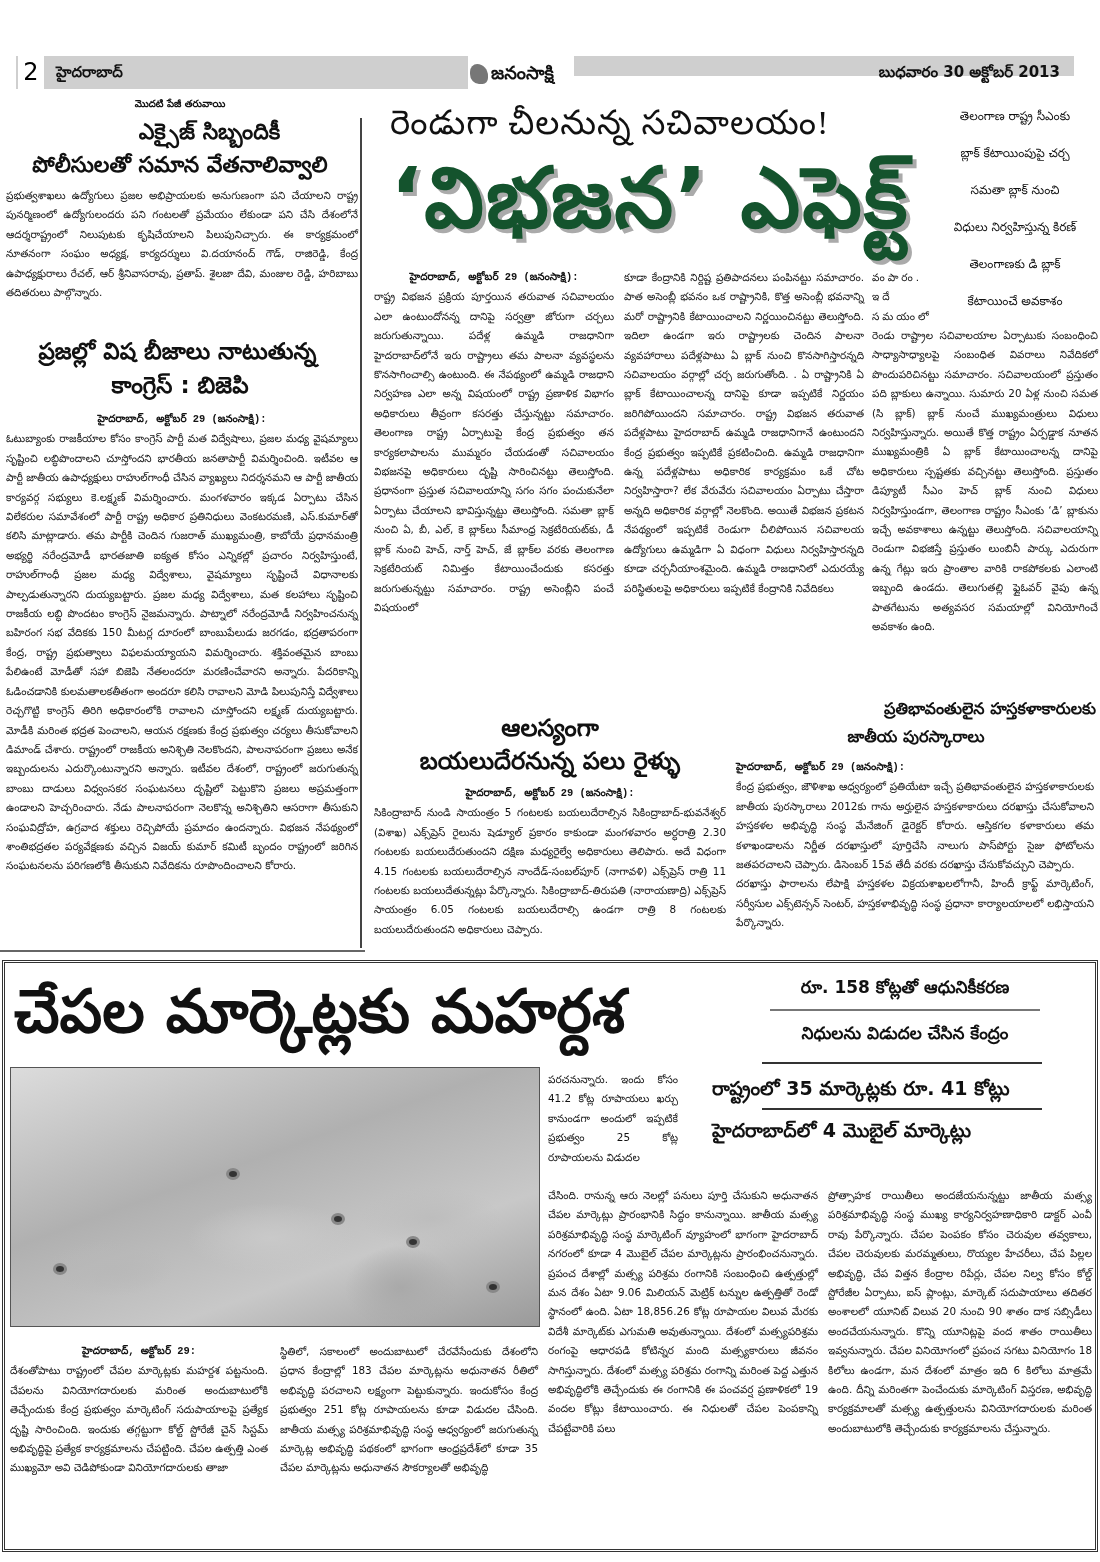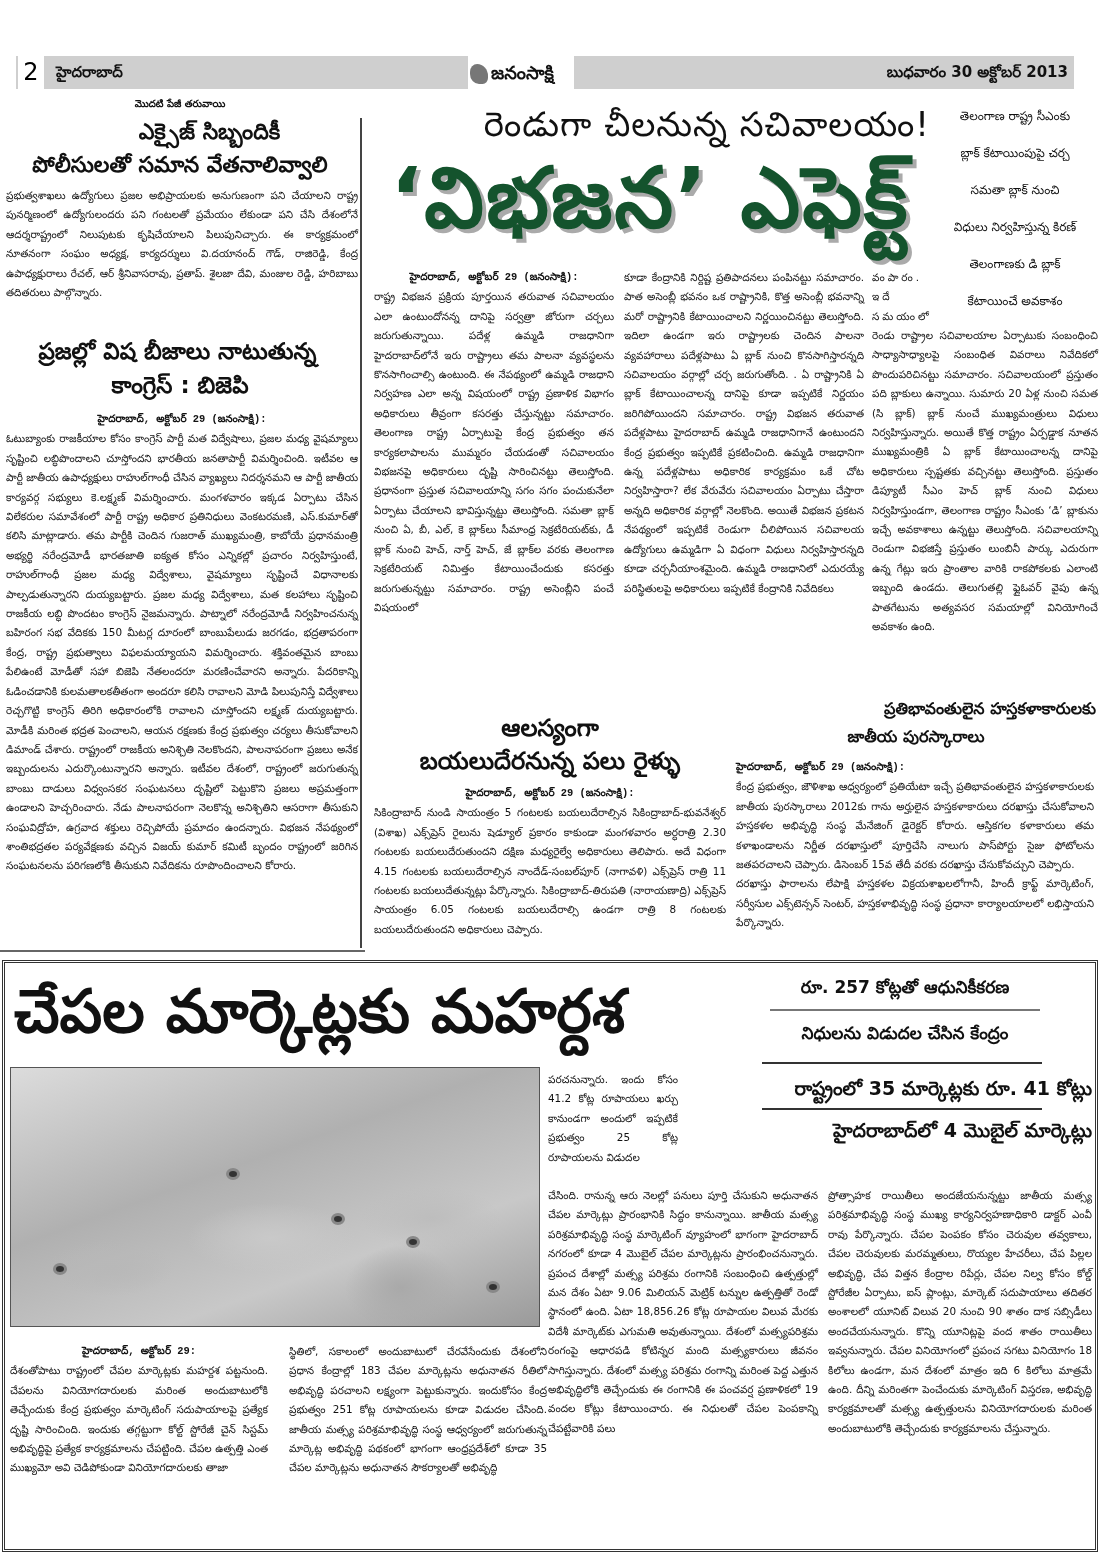--- a/index.html
+++ b/index.html
@@ -5,44 +5,44 @@
   * { box-sizing: border-box; margin: 0; padding: 0; }
   html, body { width: 1100px; height: 1562px; background: #fff; overflow: hidden; }
   body { font-family: "DejaVu Sans", sans-serif; color: #111; position: relative; }
 
   .masthead { position: absolute; left: 0; top: 56px; width: 1100px; height: 34px; }
   .mast-left { position: absolute; left: 16px; top: 0; width: 452px; height: 33px; background: #cfcfcf; }
   .page-no { position: absolute; left: 0; top: 0; width: 26px; height: 33px; background: #fff; font-size: 24px; line-height: 33px; text-align: center; color: #000; margin-left: 2px; }
   .mast-section { position: absolute; left: 40px; top: 0; line-height: 33px; font-size: 15px; font-weight: bold; }
   .logo { position: absolute; left: 470px; top: 0; height: 33px; line-height: 33px; font-size: 18px; font-weight: bold; }
   .logo .map { display: inline-block; width: 18px; height: 20px; background: #777; border-radius: 40% 60% 30% 50%; vertical-align: middle; margin-right: 3px; }
-  .mast-right { position: absolute; left: 574px; top: 0; width: 500px; height: 33px; background: #cfcfcf; text-align: right; padding-right: 6px; line-height: 33px; font-size: 15px; font-weight: bold; }
+  .mast-right { position: absolute; left: 574px; top: 0; width: 500px; height: 20px; background: #cfcfcf; text-align: right; padding-right: 14px; line-height: 33px; font-size: 15px; font-weight: bold; }
 
   .col { position: absolute; font-size: 10.4px; line-height: 19.4px; text-align: justify; }
   .col p { margin: 0; }
   .kicker { position: absolute; left: 0; top: 98px; width: 360px; text-align: center; font-size: 10px; font-weight: bold; }
   .hl { font-weight: bold; text-align: center; position: absolute; }
   .dateline { font-weight: bold; text-align: center; font-family: Liberation Mono, monospace; }
   .dateline.left { text-align: left; }
 
   .vrule { position: absolute; background: #444; width: 2px; }
   .hrule { position: absolute; background: #666; height: 2px; }
 
-  .banner-sub { position: absolute; left: 390px; top: 104px; width: 540px; font-size: 34px; text-align: right; font-weight: normal; letter-spacing: 1px; }
+  .banner-sub { position: absolute; left: 390px; top: 104px; width: 540px; font-size: 34px; text-align: left; font-weight: normal; letter-spacing: 1px; font-family: Liberation Serif, serif; }
   .banner-main { position: absolute; left: 370px; top: 148px; width: 560px; font-size: 84px; text-align: center; font-weight: 900; color: #14532d; text-shadow: 4px 4px 0 #aaa; letter-spacing: 2px; line-height: 100px; }
   .deck { position: absolute; left: 930px; top: 98px; width: 170px; }
   .deck div { font-size: 12px; font-weight: normal; text-align: center; height: 37px; line-height: 37px; white-space: nowrap; }
 
   .fish-box { position: absolute; left: 2px; top: 960px; width: 1096px; height: 592px; border: 3px double #333; }
   .fish-hl { position: absolute; left: 14px; top: 966px; width: 700px; font-size: 60px; font-weight: 900; line-height: 90px; }
   .fish-deck { position: absolute; left: 730px; top: 965px; width: 350px; }
   .fish-deck .line { font-size: 17px; font-weight: bold; text-align: center; height: 44px; line-height: 44px; }
   .fish-deck .sep { height: 2px; background: #777; margin: 0 40px; }
   .fish-deck2 { position: absolute; left: 712px; top: 1062px; width: 380px; }
-  .fish-deck2 .line { font-size: 19px; font-weight: bold; text-align: right; height: 40px; line-height: 40px; }
+  .fish-deck2 .line { font-size: 19px; font-weight: bold; text-align: left; height: 40px; line-height: 40px; }
   .fish-deck2 .sep { height: 2px; background: #333; margin: 0 50px; }
   .fish-photo { position: absolute; left: 10px; top: 1067px; width: 530px; height: 260px; border: 1px solid #555; overflow: hidden;
     background:
       radial-gradient(ellipse 90px 40px at 100px 200px, #b8b8b8, transparent 70%),
       radial-gradient(ellipse 120px 50px at 260px 170px, #c9c9c9, transparent 70%),
       radial-gradient(ellipse 100px 45px at 420px 150px, #bdbdbd, transparent 70%),
       radial-gradient(ellipse 80px 60px at 390px 220px, #a9a9a9, transparent 70%),
       linear-gradient(160deg, #dcdcdc 0%, #b0b0b0 40%, #c8c8c8 70%, #9a9a9a 100%); }
   .fish-photo .eye { position: absolute; width: 14px; height: 12px; border-radius: 50%; background: #333; border: 3px solid #888; }
 </style>
@@ -113,21 +113,21 @@
 <div class="hl" style="left:736px;top:722px;width:360px;font-size:16px;line-height:30px;">జాతీయ పురస్కారాలు</div>
 <div class="col" style="left:736px;top:758px;width:358px;">
   <div class="dateline left">హైదరాబాద్, అక్టోబర్ 29 (జనంసాక్షి):</div>
   <p>కేంద్ర ప్రభుత్వం, జౌళిశాఖ ఆధ్వర్యంలో ప్రతియేటా ఇచ్చే ప్రతిభావంతులైన హస్తకళాకారులకు జాతీయ పురస్కారాలు 2012కు గాను అర్హులైన హస్తకళాకారులు దరఖాస్తు చేసుకోవాలని హస్తకళల అభివృద్ధి సంస్థ మేనేజింగ్ డైరెక్టర్ కోరారు. ఆస్తికగల కళాకారులు తమ కళాఖండాలను నిర్ణీత దరఖాస్తులో పూర్తిచేసి నాలుగు పాస్‌పోర్టు సైజు ఫోటోలను జతపరచాలని చెప్పారు. డిసెంబర్ 15వ తేదీ వరకు దరఖాస్తు చేసుకోవచ్చుని చెప్పారు.</p>
   <p>దరఖాస్తు ఫారాలను లేపాక్షి హస్తకళల విక్రయశాఖలలోగానీ, హిందీ క్రాఫ్ట్ మార్కెటింగ్, సర్వీసుల ఎక్స్‌టెన్సన్ సెంటర్, హస్తకళాభివృద్ధి సంస్థ ప్రధానా కార్యాలయాలలో లభిస్తాయని పేర్కొన్నారు.</p>
 </div>
 
 <div class="fish-box"></div>
 <div class="fish-hl">చేపల మార్కెట్లకు మహర్దశ</div>
 <div class="fish-deck">
-  <div class="line">రూ. 257 కోట్లతో ఆధునికీకరణ</div>
+  <div class="line">రూ. 158 కోట్లతో ఆధునికీకరణ</div>
   <div class="sep"></div>
   <div class="line">నిధులను విడుదల చేసిన కేంద్రం</div>
 </div>
 <div class="fish-deck2">
   <div class="sep" style="margin-bottom:4px;"></div>
   <div class="line">రాష్ట్రంలో 35 మార్కెట్లకు రూ. 41 కోట్లు</div>
   <div class="sep"></div>
   <div class="line">హైదరాబాద్‌లో 4 మొబైల్ మార్కెట్లు</div>
 </div>
 
@@ -140,21 +140,21 @@
 </div>
 
 <div class="col" style="left:548px;top:1070px;width:130px;">
     <p>పరచనున్నారు. ఇందు కోసం 41.2 కోట్ల రూపాయలు ఖర్చు కానుండగా అందులో ఇప్పటికే ప్రభుత్వం 25 కోట్ల రూపాయలను విడుదల</p>
   </div>
 
 <div class="col" style="left:10px;top:1342px;width:258px;">
   <div class="dateline">హైదరాబాద్, అక్టోబర్ 29:</div>
   <p>దేశంతోపాటు రాష్ట్రంలో చేపల మార్కెట్లకు మహర్దశ పట్టనుంది. చేపలను వినియోగదారులకు మరింత అందుబాటులోకి తెచ్చేందుకు కేంద్ర ప్రభుత్వం మార్కెటింగ్ సదుపాయాలపై ప్రత్యేక దృష్టి సారించింది. ఇందుకు తగ్గట్టుగా కోల్ట్ స్టోరేజీ చైన్ సిస్టమ్ అభివృద్ధిపై ప్రత్యేక కార్యక్రమాలను చేపట్టింది. చేపల ఉత్పత్తి ఎంత ముఖ్యమో అవి చెడిపోకుండా వినియోగదారులకు తాజా</p>
 </div>
-<div class="col" style="left:280px;top:1342px;width:258px;margin-left:9px;">
+<div class="col" style="left:280px;top:1342px;width:258px;">
     <p>స్థితిలో, సకాలంలో అందుబాటులో చేరవేసేందుకు దేశంలోని ప్రధాన కేంద్రాల్లో 183 చేపల మార్కెట్లను అధునాతన రీతిలో అభివృద్ధి పరచాలని లక్ష్యంగా పెట్టుకున్నారు. ఇందుకోసం కేంద్ర ప్రభుత్వం 251 కోట్ల రూపాయలను కూడా విడుదల చేసింది. జాతీయ మత్స్య పరిశ్రమాభివృద్ధి సంస్థ ఆధ్వర్యంలో జరుగుతున్న మార్కెట్ల అభివృద్ధి పథకంలో భాగంగా ఆంధ్రప్రదేశ్‌లో కూడా 35 చేపల మార్కెట్లను అధునాతన సౌకర్యాలతో అభివృద్ధి</p>
   </div>
 <div class="col" style="left:548px;top:1186px;width:270px;">
     <p>చేసింది. రానున్న ఆరు నెలల్లో పనులు పూర్తి చేసుకుని అధునాతన చేపల మార్కెట్లు ప్రారంభానికి సిద్ధం కానున్నాయి. జాతీయ మత్స్య పరిశ్రమాభివృద్ధి సంస్థ మార్కెటింగ్ వ్యూహంలో భాగంగా హైదరాబాద్ నగరంలో కూడా 4 మొబైల్ చేపల మార్కెట్లను ప్రారంభించనున్నారు. ప్రపంచ దేశాల్లో మత్స్య పరిశ్రమ రంగానికి సంబంధించి ఉత్పత్తుల్లో మన దేశం ఏటా 9.06 మిలియన్ మెట్రిక్ టన్నుల ఉత్పత్తితో రెండో స్థానంలో ఉంది. ఏటా 18,856.26 కోట్ల రూపాయల విలువ మేరకు విదేశీ మార్కెట్‌కు ఎగుమతి అవుతున్నాయి. దేశంలో మత్స్యపరిశ్రమ రంగంపై ఆధారపడి కోటిన్నర మంది మత్స్యకారులు జీవనం సాగిస్తున్నారు. దేశంలో మత్స్య పరిశ్రమ రంగాన్ని మరింత పెద్ద ఎత్తున అభివృద్ధిలోకి తెచ్చేందుకు ఈ రంగానికి ఈ పంచవర్ష ప్రణాళికలో 19 వందల కోట్లు కేటాయించారు. ఈ నిధులతో చేపల పెంపకాన్ని చేపట్టేవారికి పలు</p>
   </div>
 <div class="col" style="left:828px;top:1186px;width:264px;">
     <p>ప్రోత్సాహక రాయితీలు అందజేయనున్నట్టు జాతీయ మత్స్య పరిశ్రమాభివృద్ధి సంస్థ ముఖ్య కార్యనిర్వహణాధికారి డాక్టర్ ఎంవీ రావు పేర్కొన్నారు. చేపల పెంపకం కోసం చెరువుల తవ్వకాలు, చేపల చెరువులకు మరమ్మతులు, రొయ్యల హేచరీలు, చేప పిల్లల అభివృద్ధి, చేప విత్తన కేంద్రాల రిపేర్లు, చేపల నిల్వ కోసం కోల్డ్ స్టోరేజీల ఏర్పాటు, ఐస్ ప్లాంట్లు, మార్కెట్ సదుపాయాలు తదితర అంశాలలో యూనిట్ విలువ 20 నుంచి 90 శాతం దాక సబ్సిడీలు అందచేయనున్నారు. కొన్ని యూనిట్లపై వంద శాతం రాయితీలు ఇవ్వనున్నారు. చేపల వినియోగంలో ప్రపంచ సగటు వినియోగం 18 కిలోలు ఉండగా, మన దేశంలో మాత్రం ఇది 6 కిలోలు మాత్రమే ఉంది. దీన్ని మరింతగా పెంచేందుకు మార్కెటింగ్ విస్తరణ, అభివృద్ధి కార్యక్రమాలతో మత్స్య ఉత్పత్తులను వినియోగదారులకు మరింత అందుబాటులోకి తెచ్చేందుకు కార్యక్రమాలను చేస్తున్నారు.</p>
   </div>
 
 </body></html>

